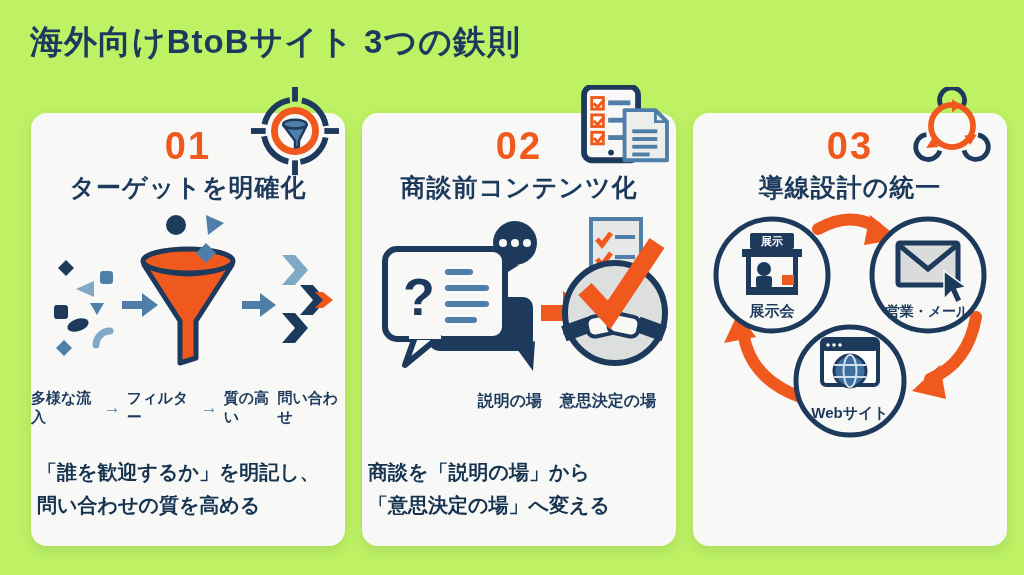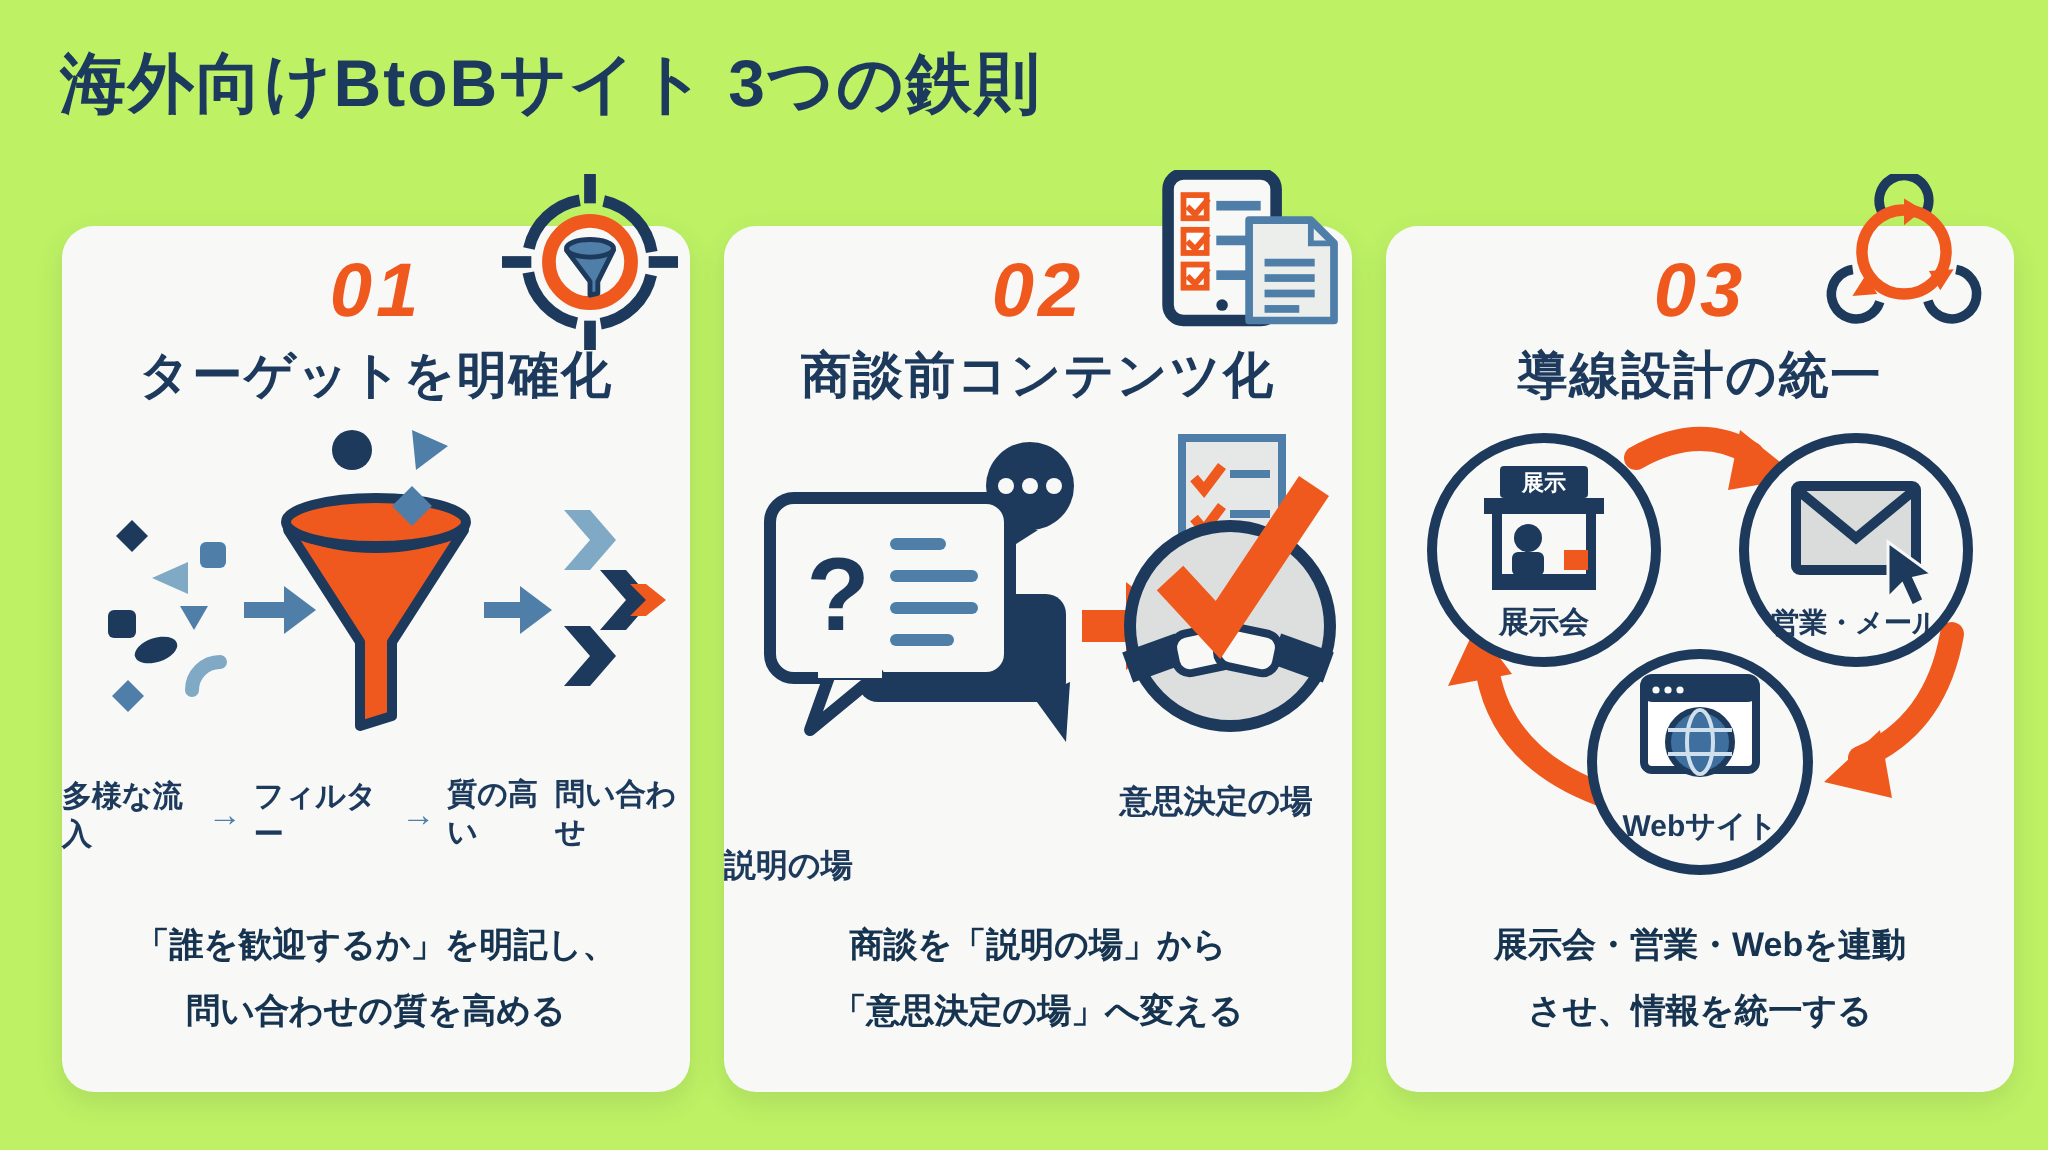--- a/index.html
+++ b/index.html
@@ -3,39 +3,39 @@
 <meta charset="utf-8">
 <style>
   html,body{margin:0;padding:0;}
   body{font-family:"Liberation Sans","DejaVu Sans",sans-serif;}
   #canvas{position:relative;width:1024px;height:575px;background:#bef264;overflow:hidden;padding-left:44px;}
   .page-title{position:absolute;left:30px;top:20px;font-size:33px;font-weight:800;color:#1c3a5e;letter-spacing:1px;}
   .cards{position:absolute;left:31px;top:113px;display:flex;gap:17px;}
   .card{position:relative;width:314px;height:433px;background:#f8f9f7;border-radius:16px;
         box-shadow:0 5px 14px rgba(40,50,70,0.12);}
   .card-number{position:absolute;top:12px;left:0;right:0;text-align:center;
-        font-size:38px;font-weight:800;color:#f0591d;letter-spacing:2px;font-style:italic;}
+        font-size:38px;font-weight:800;color:#f0591d;letter-spacing:2px;}
   .card-title{position:absolute;top:58px;left:0;right:0;text-align:center;
         font-size:25px;font-weight:800;color:#1d3a5c;letter-spacing:1px;}
   .illus{position:absolute;top:100px;left:7px;width:300px;}
   .badge{position:absolute;}
   .badge1{top:-26px;right:6px;}
   .badge2{top:-28px;right:4px;}
   .badge3{top:-26px;right:12px;}
   .caption-row{position:absolute;top:276px;left:0;right:0;display:flex;
         align-items:center;gap:6px;font-size:15px;font-weight:800;color:#1d3a5c;}
   .caption-arrow{color:#4f7ea8;font-size:17px;font-weight:700;}
   .caption-stack{display:flex;flex-direction:row;line-height:1.25;text-align:left;}
   .label-row{position:absolute;top:278px;left:0;right:0;height:24px;}
-  .label-left{position:absolute;left:0;width:180px;text-align:left;
-        font-size:16px;font-weight:800;color:#1d3a5c;margin-top:32px;}
+  .label-left{position:absolute;left:0;width:180px;text-align:right;
+        font-size:16px;font-weight:800;color:#1d3a5c;}
   .label-right{position:absolute;left:160px;width:172px;text-align:center;
         font-size:16px;font-weight:800;color:#1d3a5c;}
-  .summary{position:absolute;bottom:24px;left:6px;right:6px;text-align:center;
-        font-size:17px;font-weight:800;color:#16334f;line-height:33px;}
+  .summary{position:absolute;bottom:24px;left:6px;right:6px;text-align:left;
+        font-size:20px;font-weight:800;color:#16334f;line-height:33px;}
   .summary span{display:block;}
 </style>
 </head>
 <body>
 
 <div id="canvas">
 
   <div class="page-title">海外向けBtoBサイト 3つの鉄則</div>
 
   <div class="cards">
@@ -218,20 +218,16 @@
           <circle cx="128" cy="132" r="1.8" fill="#f8f9f7"></circle>
           <circle cx="134" cy="132" r="1.8" fill="#f8f9f7"></circle>
           <circle cx="140" cy="132" r="1.8" fill="#f8f9f7"></circle>
           <circle cx="150" cy="158" r="16" fill="#3f6f9e" stroke="#1d3a5c" stroke-width="3"></circle>
           <ellipse cx="150" cy="158" rx="6.5" ry="16" fill="none" stroke="#cfe0ec" stroke-width="2"></ellipse>
           <path d="M134 152 H166 M134 164 H166" stroke="#cfe0ec" stroke-width="2"></path>
           <text x="150" y="205" font-size="15" font-weight="bold" fill="#1d3a5c" text-anchor="middle" font-family="Liberation Sans, sans-serif">Webサイト</text>
         </g>
       </svg>
 
-      <div class="summary">
-        <span>展示会・営業・Webを連動</span>
-        <span>させ、情報を統一する</span>
-      </div>
     </div>
 
   </div>
 </div>
 
 </body></html>

